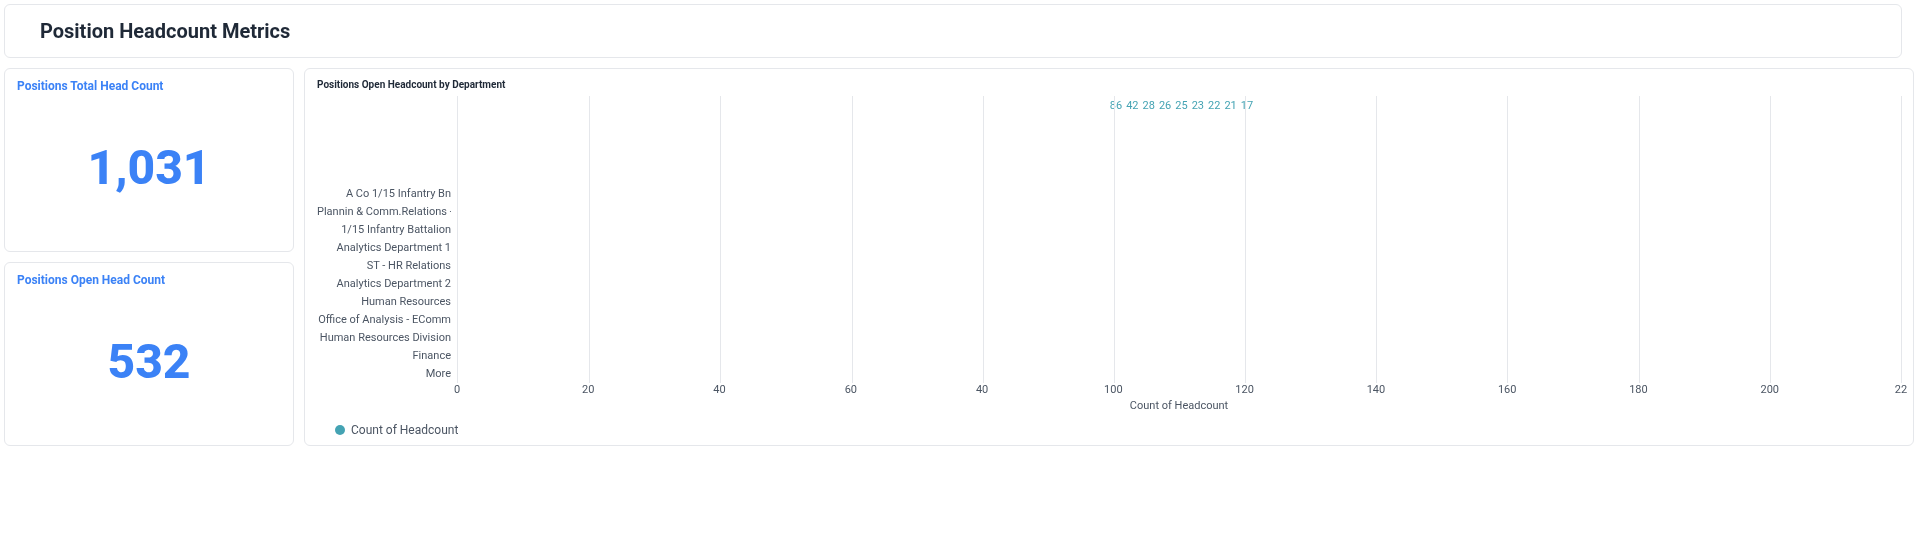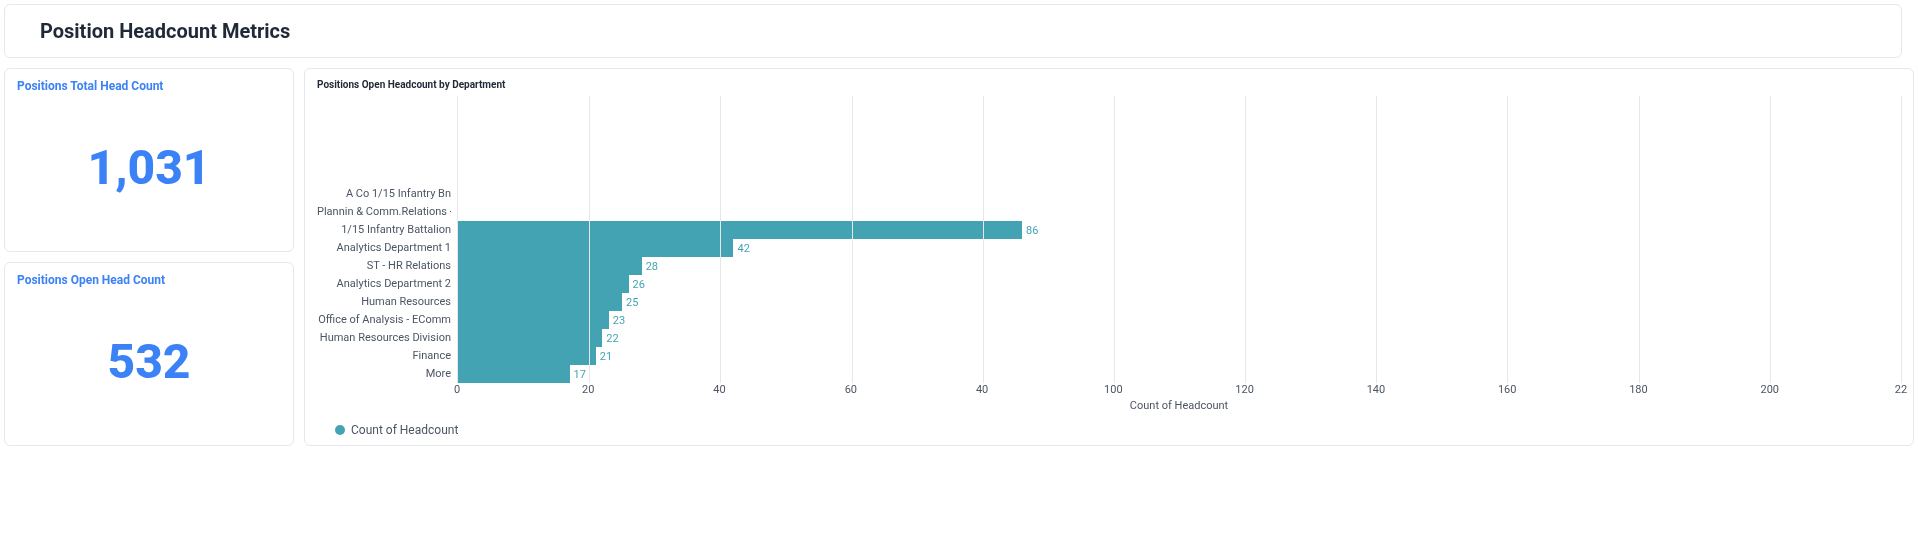--- a/index.html
+++ b/index.html
@@ -106,22 +106,22 @@
     position: absolute;
     top: 0;
     bottom: 0;
     width: 1px;
     background: #e5e7eb;
   }
   .bars-stack {
     position: absolute;
     inset: 0;
     display: flex;
-    flex-direction: column;
-    justify-content: flex-end;
+    flex-direction: row;
+    justify-content: center;
   }
   .bar-row {
     display: flex;
     align-items: center;
     height: 18px;
   }
   .bar {
     background: #44a3b3;
     height: 18px;
   }

